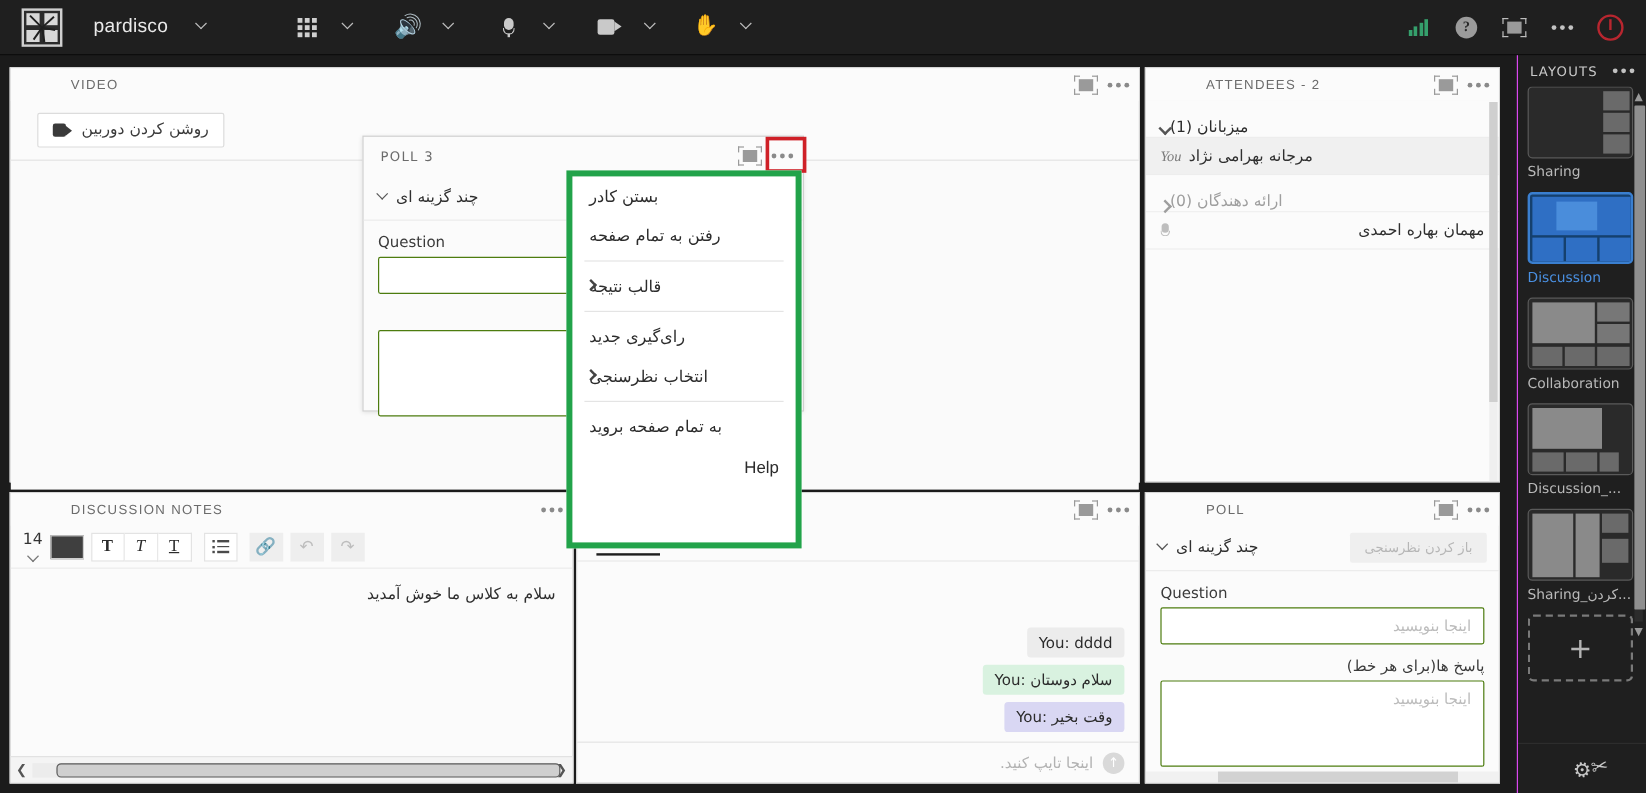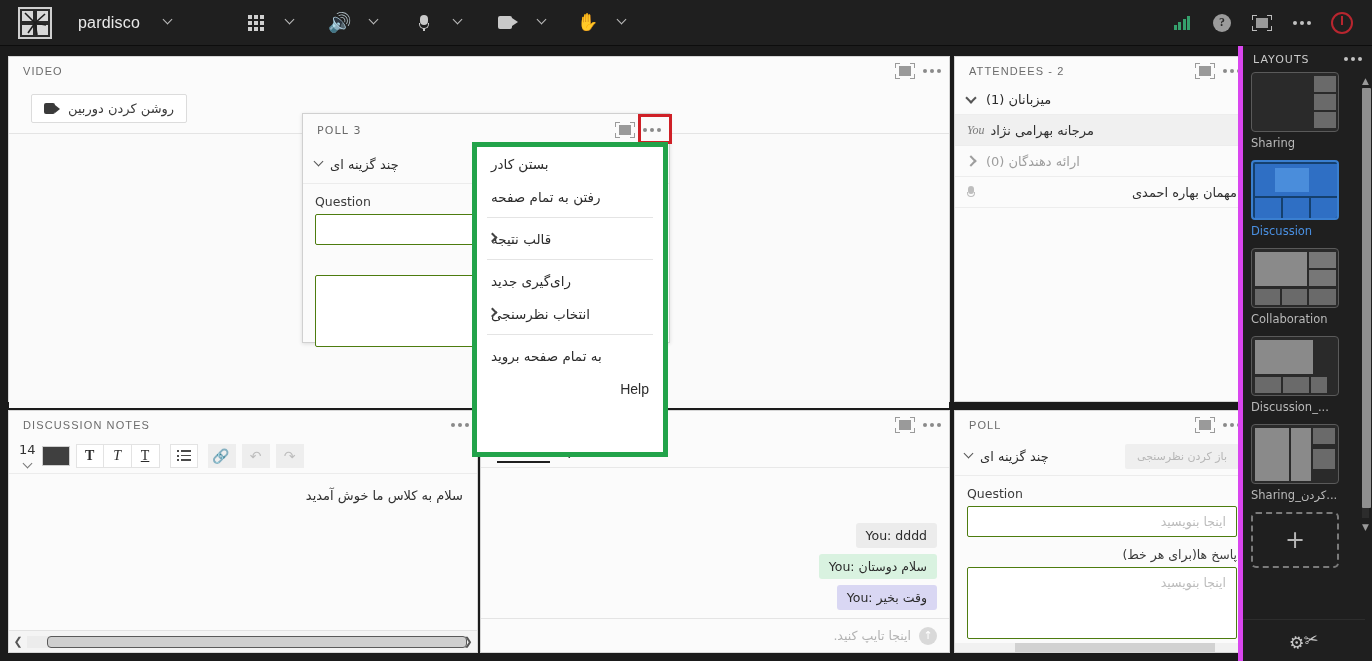--- a/index.html
+++ b/index.html
@@ -74,21 +74,21 @@
     display:flex; align-items:center; justify-content:center; position:relative; }
   .power::after { content:''; position:absolute; top:2px; width:2px; height:9px; background:#b8262f; }
 
   
   .panel { position: absolute; background: #fbfbfb; border: 1px solid #d6d6d6; }
   .panel-head {
     height: 27px; display: flex; align-items: center; padding: 0 8px 0 14px;
     font-size: 11px; letter-spacing: 1.1px; color: #6b6b6b;
     font-family: "Liberation Sans", sans-serif; background: #fbfbfb;
   }
-  .panel-head .ttl { flex: 1; }
+  .panel-head .ttl { flex: 1; margin-left: 36px; }
   .hd-ico { margin-left: 8px; display: flex; align-items: center; cursor: pointer; }
   .dots3.dark i { background: #8a8a8a; }
   .frame-ico.dark .c { border-color: #9a9a9a; }
   .frame-ico.dark .fill { background: #9a9a9a; }
 
   
   #videoPanel { left: 8px; top: 56px; width: 942px; height: 346px; }
   .cam-btn {
     margin: 10px 0 0 22px; display: inline-flex; align-items: center; gap: 8px;
     background: #fff; border: 1px solid #dcdcdc; border-radius: 2px;
@@ -147,21 +147,21 @@
   .chat-input { position:absolute; left:0; bottom:0; width:100%; height: 34px;
     border-top: 1px solid #e4e4e4; display: flex; align-items: center; padding: 0 12px; }
   .chat-input .ph { flex: 1; text-align: right; direction: rtl; color: #b2b2b2; font-size: 12.5px; }
   .circ-up { width: 18px; height: 18px; border-radius: 50%; background: #d9d9d9; color: #fff;
     display:flex; align-items:center; justify-content:center; font-size: 11px; margin-left: 8px; cursor: pointer; }
 
   
   #attPanel { left: 954px; top: 56px; width: 296px; height: 346px; }
   .att-row { height: 31px; display: flex; align-items: center; padding: 0 12px;
     border-bottom: 1px solid #ededed; font-size: 13px; direction: rtl; cursor: pointer; }
-  .att-group { background: #fbfbfb; color: #2b2b2b; justify-content: flex-end; gap: 11px; }
+  .att-group { background: #fbfbfb; color: #2b2b2b; justify-content: flex-end; gap: 0; align-items: flex-end; }
   .att-group.dim { color: #9e9e9e; }
   .att-person { background: #f0f0f0; color: #2f2f2f; justify-content: flex-end; }
   .att-person.plain { background: #fbfbfb; }
   .caret-d { width: 8px; height: 8px; border-right: 2px solid #555; border-bottom: 2px solid #555;
     transform: rotate(45deg); margin-bottom: 3px; }
   .caret-r { width: 8px; height: 8px; border-right: 2px solid #9e9e9e; border-bottom: 2px solid #9e9e9e;
     transform: rotate(-45deg); }
   .you-tag { font-style: italic; color: #7a7a7a; font-size: 12px; margin-right: 6px;
     font-family: "Liberation Serif", serif; }
   .mic-sm { width: 8px; height: 13px; position: relative; margin-right: auto; opacity: .55; }
@@ -218,22 +218,22 @@
   }
   .mi.dim { color: #a9a9a9; cursor: default; }
   .mi .sub-arrow { position: absolute; left: 12px; top: 50%; margin-top: -5px;
     width: 7px; height: 7px; border-right: 2px solid #444; border-top: 2px solid #444;
     transform: rotate(45deg); }
   .mi-sep { height: 1px; background: #e4e4e4; margin: 4px 10px; }
   .mi.latin { direction: ltr; justify-content: flex-end; font-family: "Liberation Sans", sans-serif; font-size: 14px; }
 
   
   #layouts {
-    position: absolute; right: 0; top: 46px; width: 134px; height: 615px;
-    background: #1f1f1f; border-left: 5px solid #d946ef;
+    position: absolute; right: 0; top: 46px; width: 108px; height: 615px;
+    background: #1f1f1f; border-left: 1px solid #d946ef;
   }
   .ly-head { height: 26px; display: flex; align-items: center; padding: 0 10px;
     font-size: 11px; letter-spacing: 1px; color: #c9c9c9; }
   .ly-head .ttl { flex: 1; }
   .ly-list { position: absolute; left: 0; top: 26px; width: 112px; height: 545px; overflow: hidden; padding: 0 8px; }
   .ly-item { margin-bottom: 10px; }
   .thumb {
     width: 88px; height: 60px; border: 1px solid #5a5a5a; border-radius: 4px;
     background: #2a2a2a; position: relative; overflow: hidden; cursor: pointer;
   }

